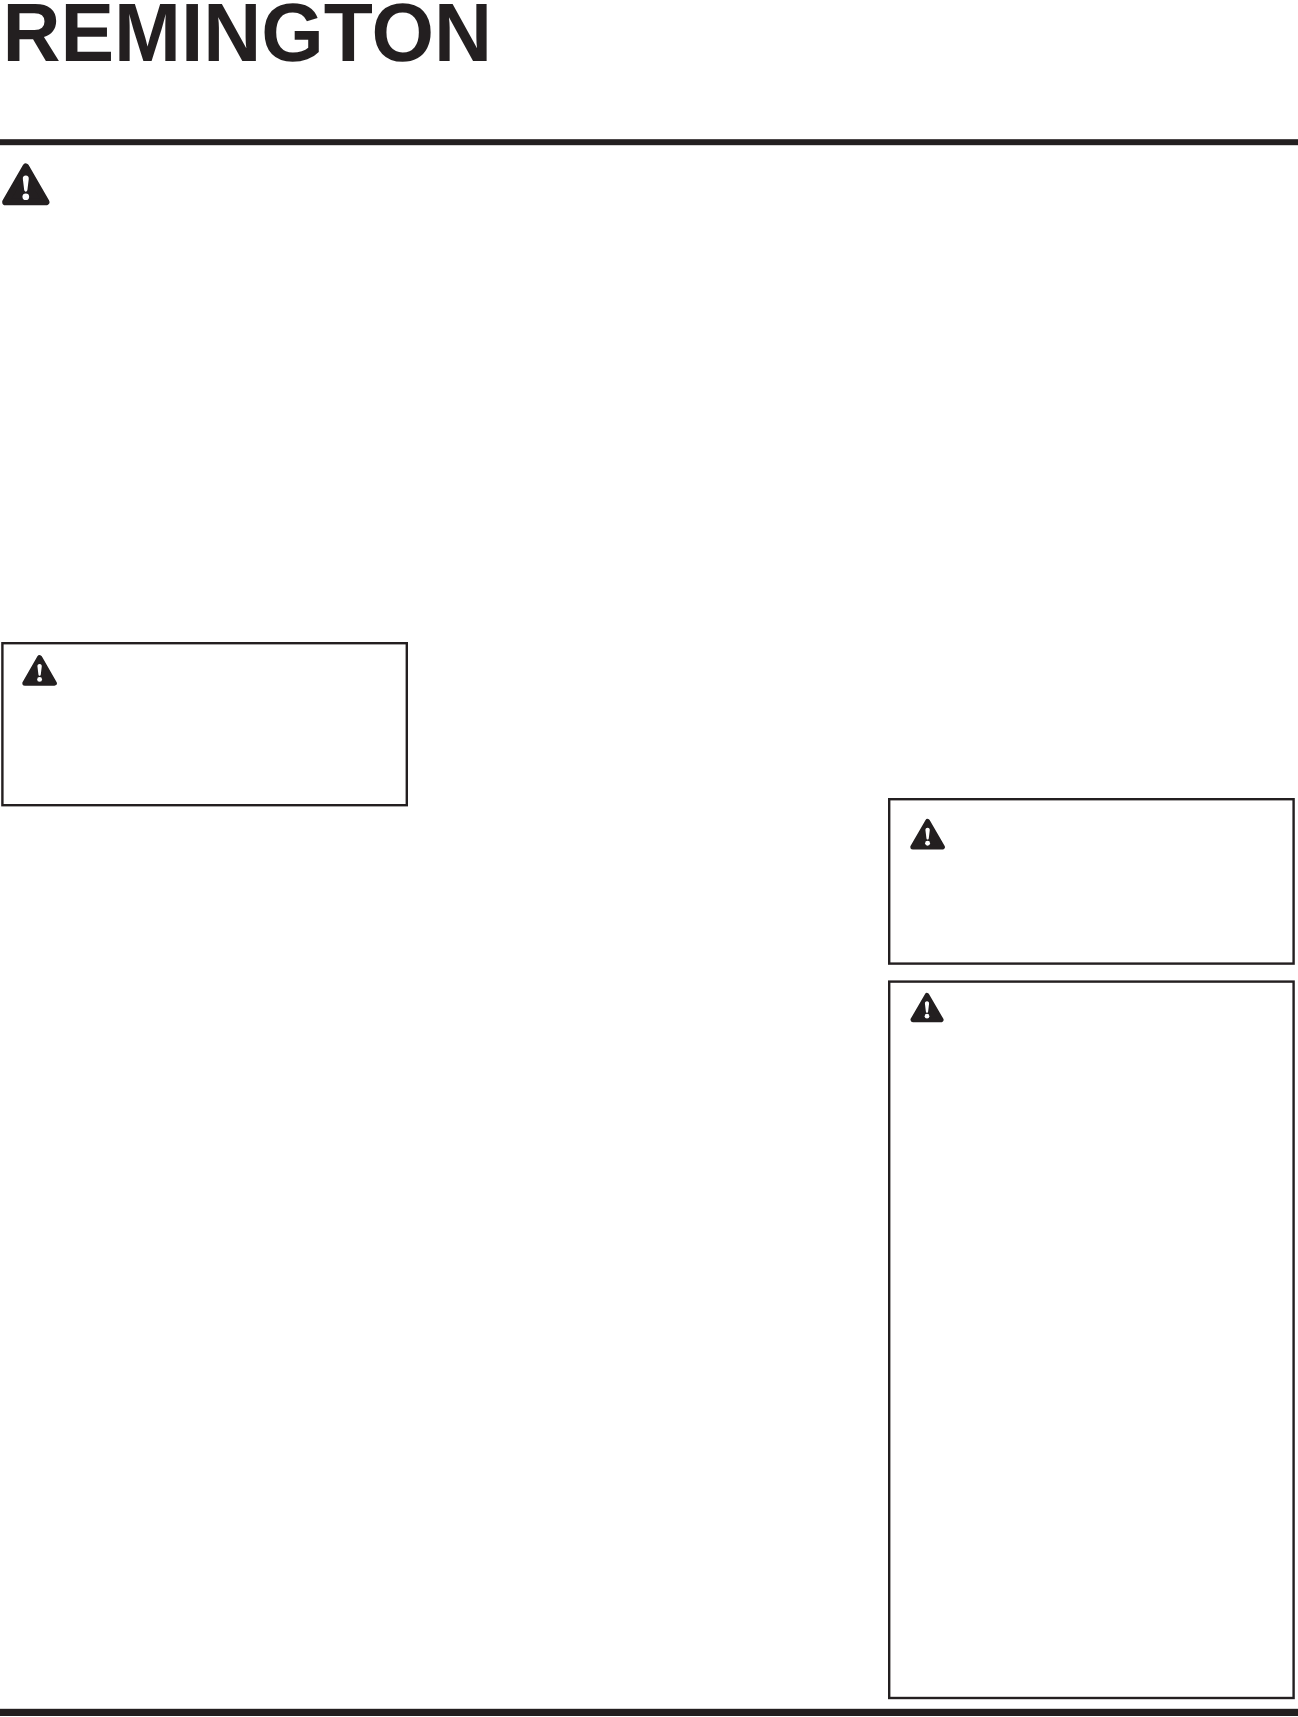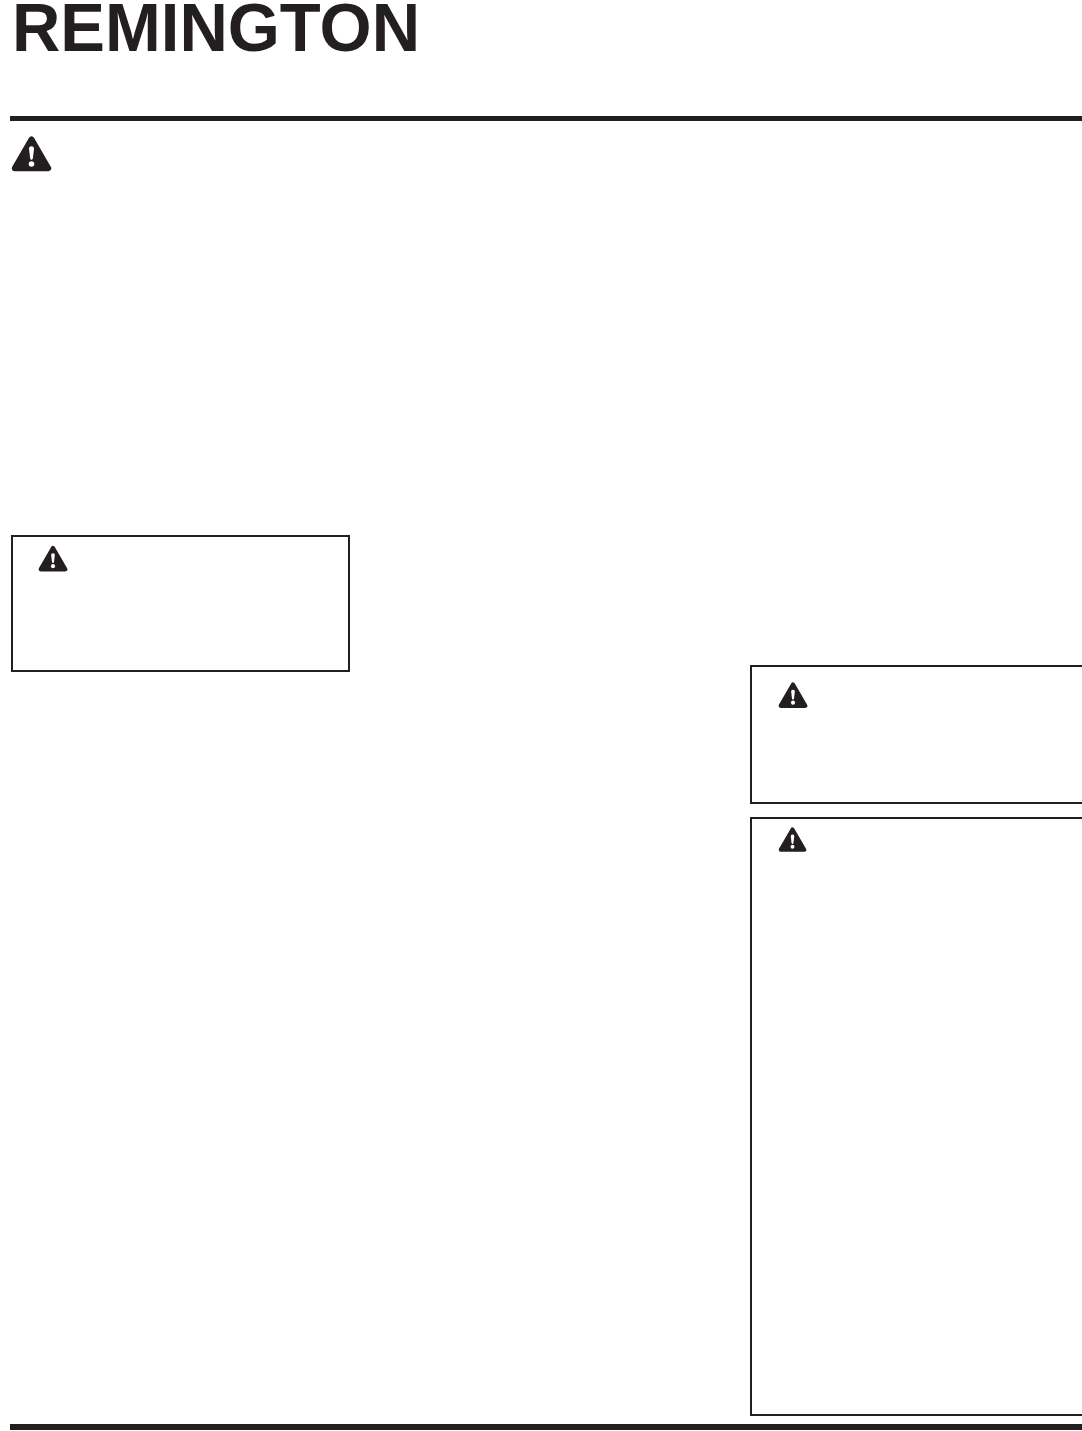--- a/index.html
+++ b/index.html
@@ -1,21 +1,21 @@
 <!DOCTYPE html>
 <html style="--ink: #231f20; --paper: #ffffff;"><head>
 <meta charset="utf-8">
 <style>
   :root { --ink:#231f20; --paper:#ffffff; }
   * { margin:0; padding:0; box-sizing:border-box; }
   html,body { background:#888; }
   body { width:1082px; height:1431px; position:relative; margin:0 auto;
          background:var(--paper); font-family:"Liberation Sans", sans-serif;
          overflow:hidden; }
-  .abs  { position:absolute;margin-left:10px; }
+  .abs  { position:absolute; }
   .rule { background:var(--ink); }
   .wbox { border:2px solid var(--ink); background:var(--paper); }
   svg.tri  { display:block; width:100%; height:100%; }
   svg.logo { display:block; overflow:visible; }
 </style>
 </head>
 <body>
 
 <div class="abs" style="left:2px; top:0px; width:412px; height:54px;">
   <svg class="logo" width="412" height="54" viewBox="0 0 412 54" aria-hidden="true">

